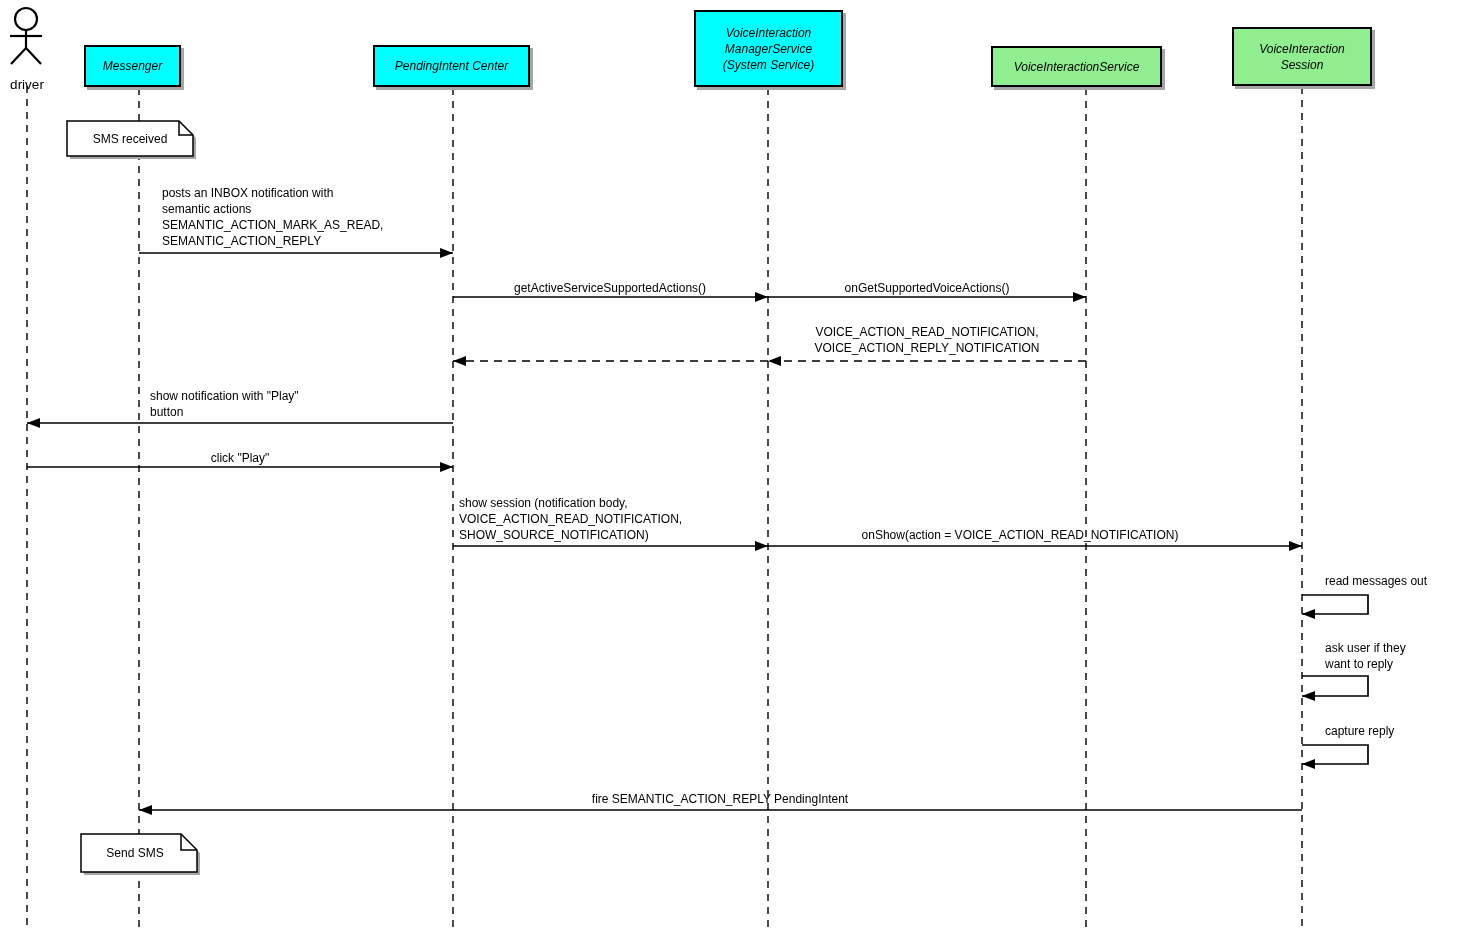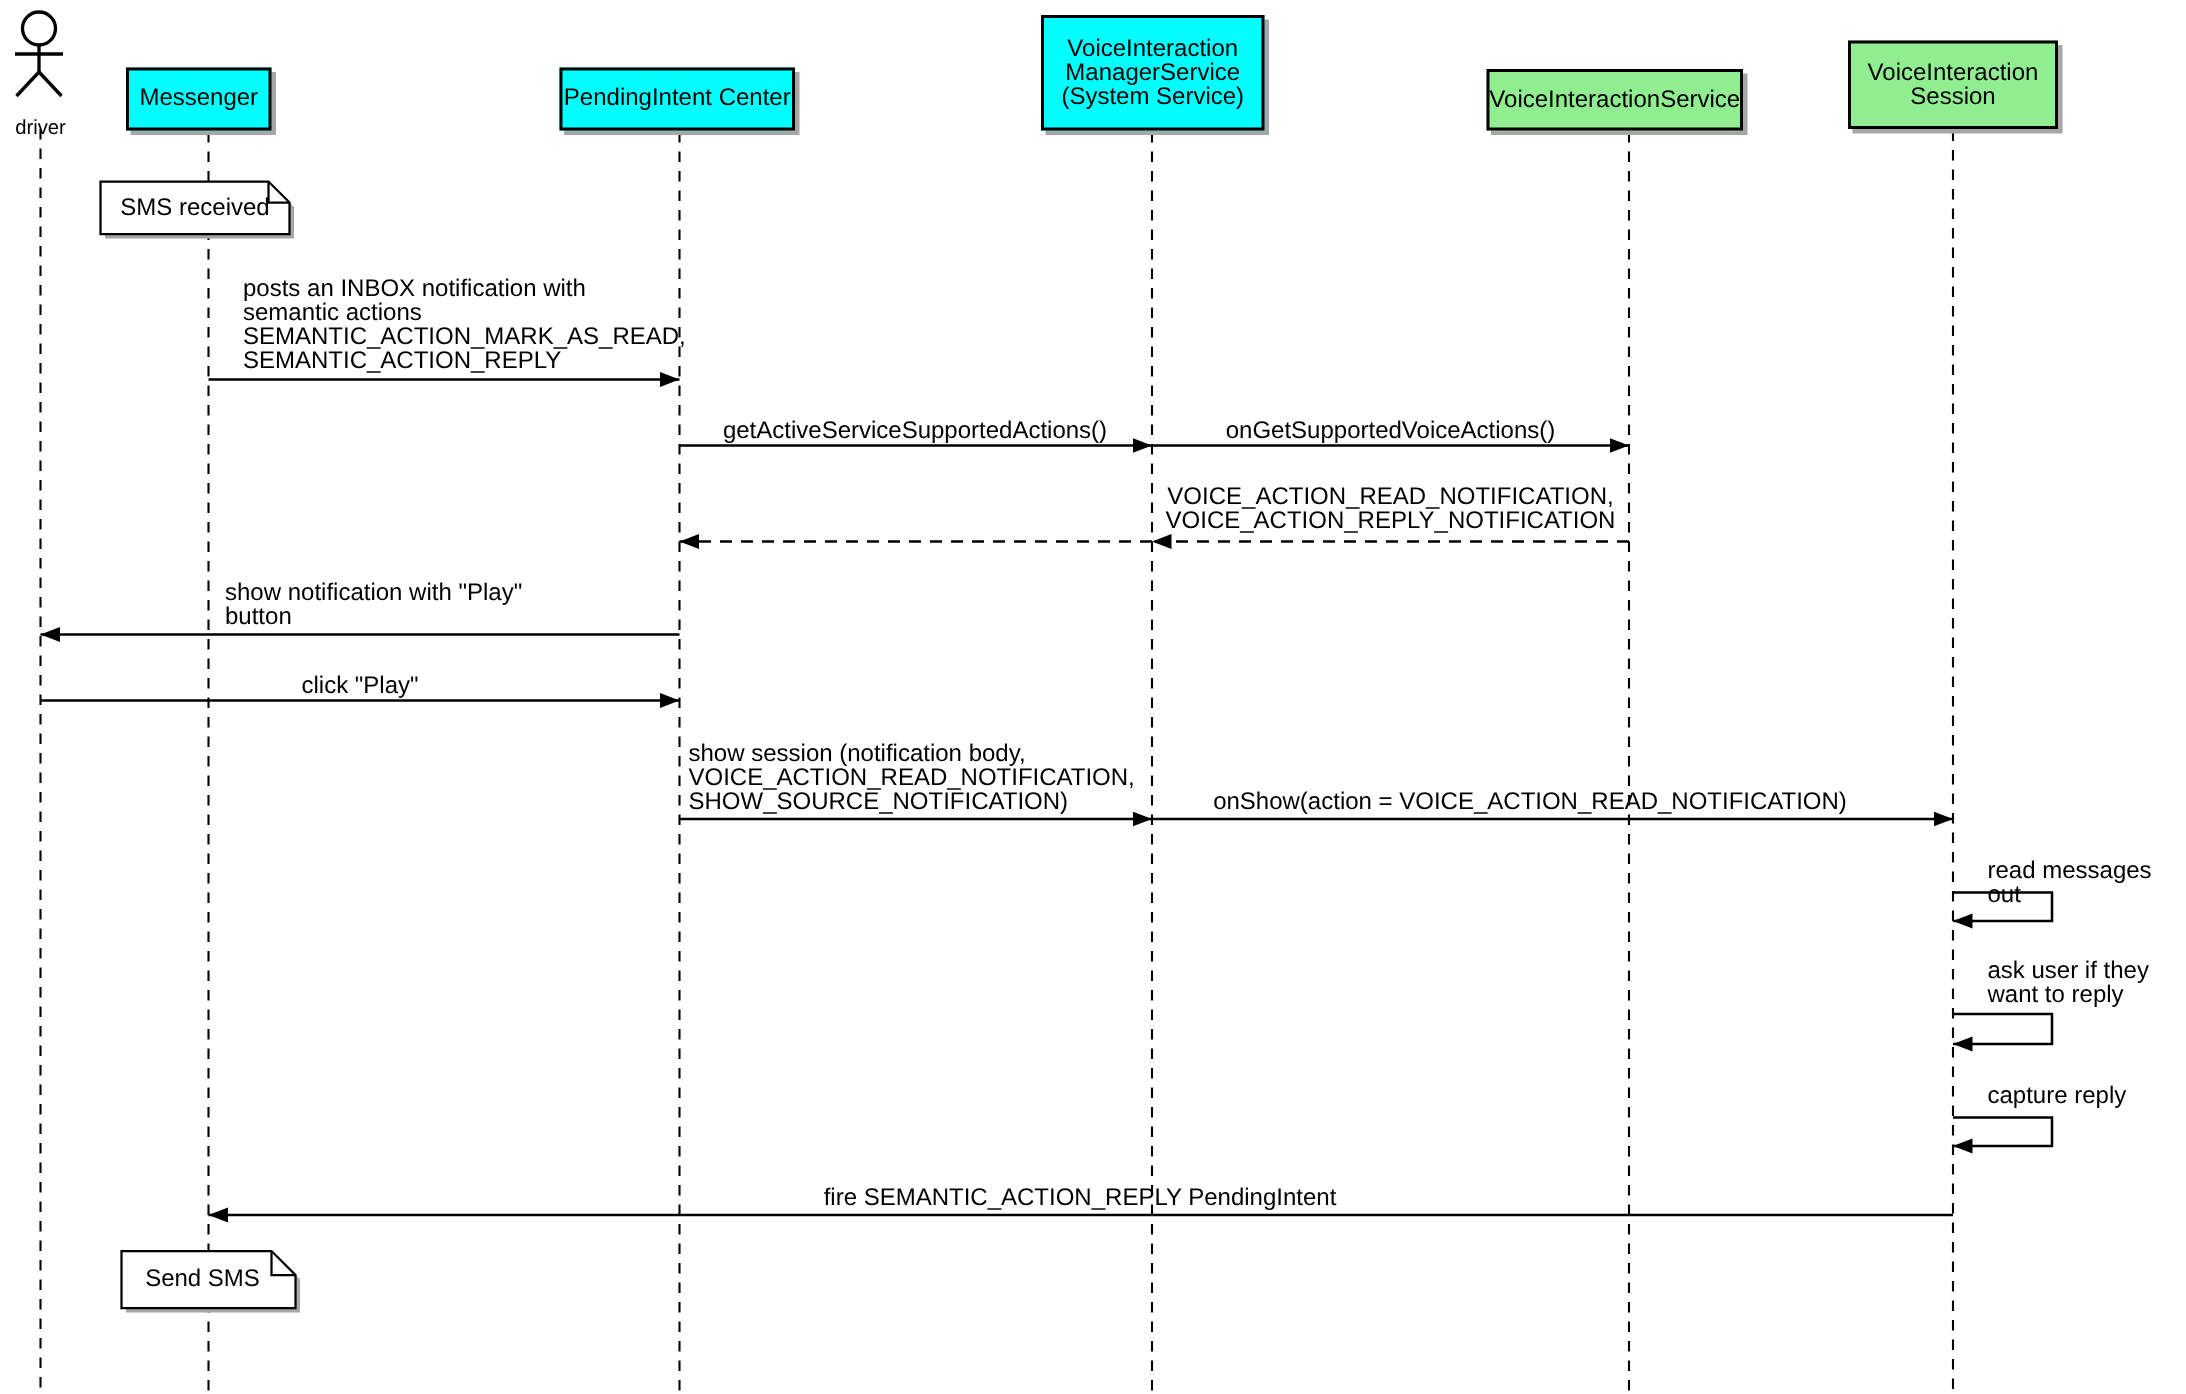--- a/index.html
+++ b/index.html
@@ -13,38 +13,39 @@
   }
   .layer { position:absolute; left:0; top:0; }
 
   .participant {
     position:absolute;
     box-sizing:border-box;
     border:2.5px solid #000;
     box-shadow:3px 3px 0 #a6a6a6;
     display:flex; align-items:center; justify-content:center;
     text-align:center;
-    font-size:16px; line-height:16px;
+    font-size:12px; line-height:16px;
     white-space:pre-line;
+    font-style:italic;
   }
   .cyan  { background:#00ffff; }
   .green { background:#90ee90; }
 
   .msg-label {
     position:absolute;
-    font-size:16px; line-height:16px;
+    font-size:12px; line-height:16px;
     white-space:pre-line;
   }
   .center { transform:translateX(-50%); text-align:center; white-space:nowrap; }
   .center-ml { transform:translateX(-50%); text-align:center; white-space:pre-line; }
 
   .note-text {
     position:absolute;
     display:flex; align-items:center; justify-content:center;
-    font-size:16px;
+    font-size:12px;
     text-align:center;
   }
   .actor-label {
     position:absolute;
     transform:translateX(-50%);
     font-size:13.5px;
     white-space:nowrap;
   }
 </style>
 </head>

